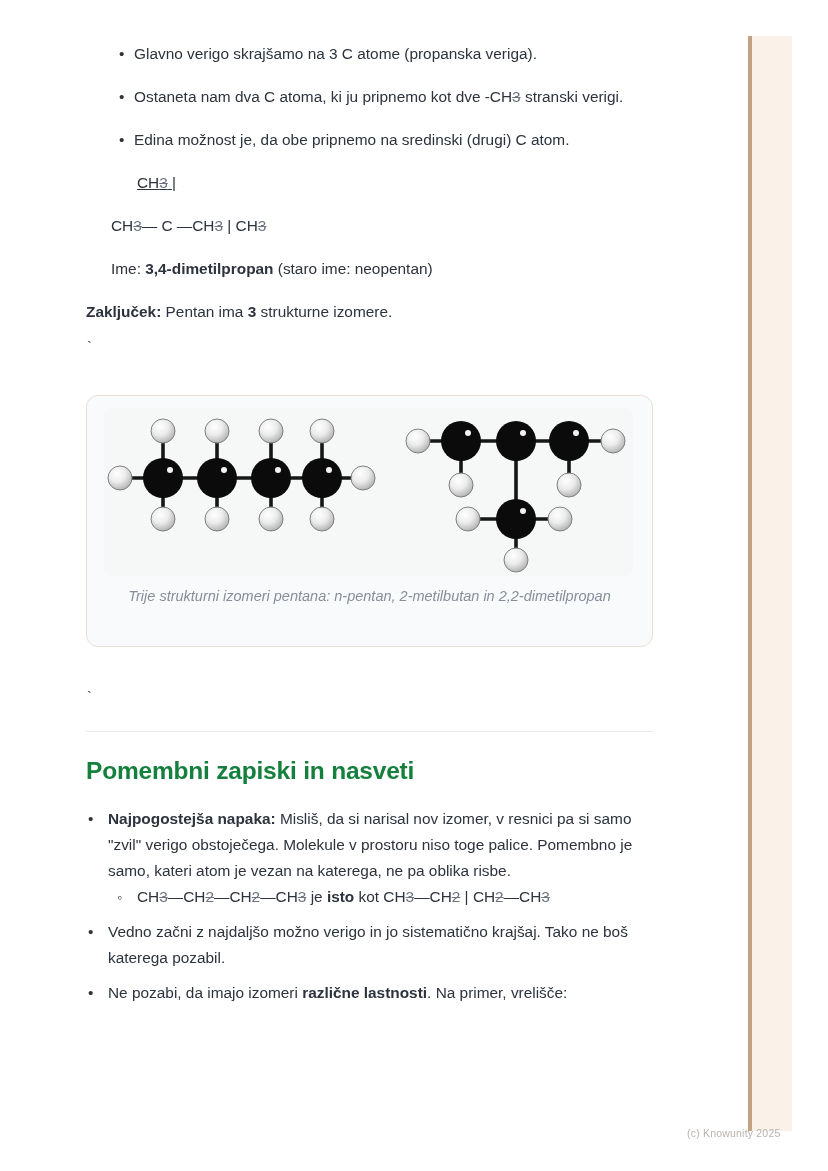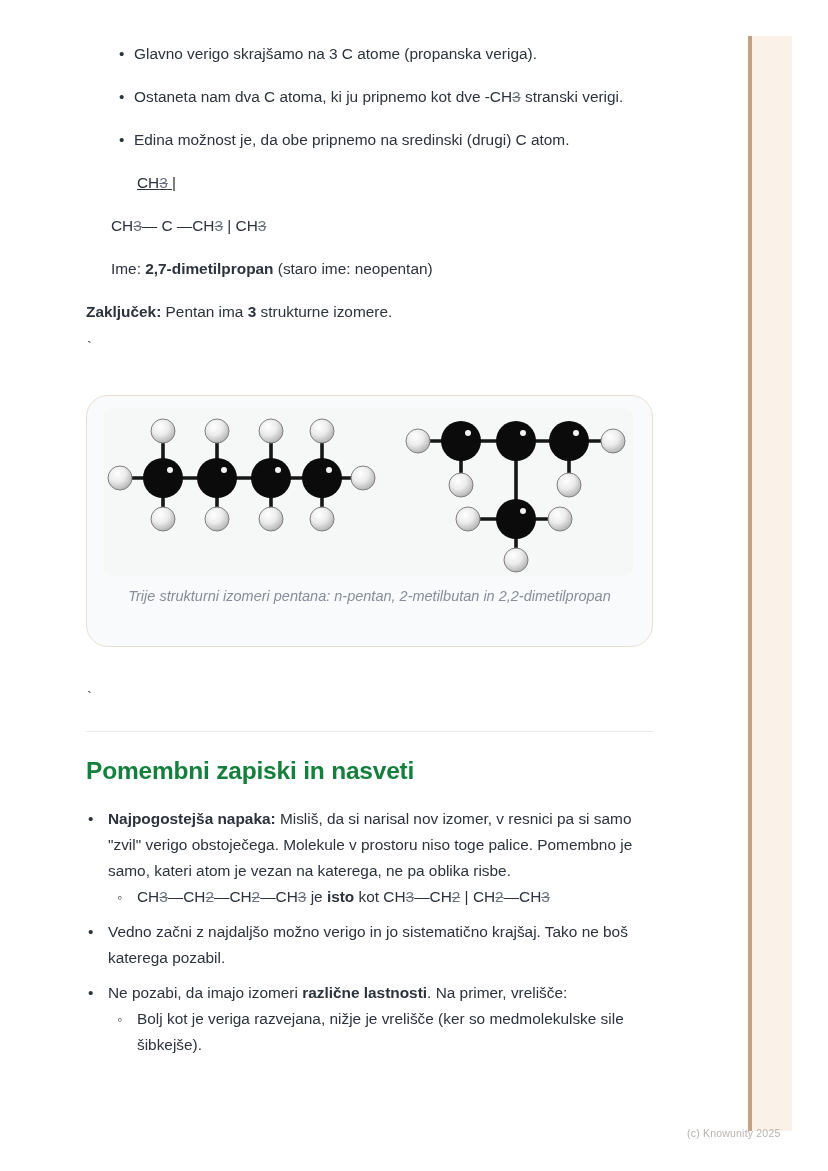--- a/index.html
+++ b/index.html
@@ -24,21 +24,21 @@
   .p-formula-top { margin:0 0 16px 51px;text-decoration:underline; }
   .p-indent1 { margin:0 0 16px 25px; }
   .p-root { margin:0; }
   .b { font-weight:700; }
   .strike { color:#6b7280; text-decoration:line-through; }
   .tick { line-height:27px; color:#3a3f48; font-size:15px; }
   .tick-1 { margin:8px 0 35px 1px; }
   .tick-2 { margin:36px 0 0 1px; }
   .figure-card {
     box-sizing:border-box; width:567px;
-    border:1.5px solid #EADFD2; border-radius:22px; background:#F9FAFC;
+    border:1.5px solid #EADFD2; border-radius:12px; background:#F9FAFC;
     padding:12px 17px 40px 17px;
   }
   .mol-area { width:529px; height:168px; background:#F6F7F7; border-radius:8px; overflow:hidden; }
   .mol-area svg { display:block; }
   .figure-caption {
     margin-top:10px; text-align:center; font-style:italic;
     color:#878E9A; font-size:14.5px; line-height:20px;
   }
   hr.divider { border:none; border-top:1px solid #E8EAED; margin:21px 0 0 0; }
   h2.notes-heading {
@@ -60,21 +60,21 @@
 <div class="content">
 
   <ul class="intro-list">
     <li><span>Glavno verigo skrajšamo na 3 C atome (propanska veriga).</span></li>
     <li><span>Ostaneta nam dva C atoma, ki ju pripnemo kot dve -CH</span><span class="strike">3</span><span> stranski verigi.</span></li>
     <li><span>Edina možnost je, da obe pripnemo na sredinski (drugi) C atom.</span></li>
   </ul>
 
   <p class="p-formula-top"><span>CH</span><span class="strike">3</span><span> |</span></p>
   <p class="p-indent1"><span>CH</span><span class="strike">3</span><span>— C —CH</span><span class="strike">3</span><span> | CH</span><span class="strike">3</span></p>
-  <p class="p-indent1"><span>Ime: </span><span class="b">2,7-dimetilpropan</span><span> (staro ime: neopentan)</span></p>
+  <p class="p-indent1"><span>Ime: </span><span class="b">3,4-dimetilpropan</span><span> (staro ime: neopentan)</span></p>
   <p class="p-root"><span class="b">Zaključek:</span><span> Pentan ima </span><span class="b">3</span><span> strukturne izomere.</span></p>
 
   <div class="tick tick-1">`</div>
 
   <div class="figure-card">
     <div class="mol-area">
       <svg width="529" height="168" xmlns="http://www.w3.org/2000/svg" viewBox="0 0 529 168">
         <defs>
           <radialGradient id="hGrad" cx="38%" cy="32%" r="78%">
             <stop offset="0%" stop-color="#ffffff"></stop>
@@ -142,19 +142,16 @@
   <ul class="notes-list">
     <li>
       <span><span class="b">Najpogostejša napaka:</span><span> Misliš, da si narisal nov izomer, v resnici pa si samo "zvil" verigo obstoječega. Molekule v prostoru niso toge palice. Pomembno je samo, kateri atom je vezan na katerega, ne pa oblika risbe.</span></span>
       <ul class="sub-list">
         <li><span>CH</span><span class="strike">3</span><span>—CH</span><span class="strike">2</span><span>—CH</span><span class="strike">2</span><span>—CH</span><span class="strike">3</span><span> je </span><span class="b">isto</span><span> kot CH</span><span class="strike">3</span><span>—CH</span><span class="strike">2</span><span> | CH</span><span class="strike">2</span><span>—CH</span><span class="strike">3</span></li>
       </ul>
     </li>
     <li><span>Vedno začni z najdaljšo možno verigo in jo sistematično krajšaj. Tako ne boš katerega pozabil.</span></li>
     <li>
       <span><span>Ne pozabi, da imajo izomeri </span><span class="b">različne lastnosti</span><span>. Na primer, vrelišče:</span></span>
-      <ul class="sub-list">
-        <li><span>Bolj kot je veriga razvejana, nižje je vrelišče (ker so medmolekulske sile šibkejše).</span></li>
-      </ul>
     </li>
   </ul>
 
 </div>
 
 </body></html>

